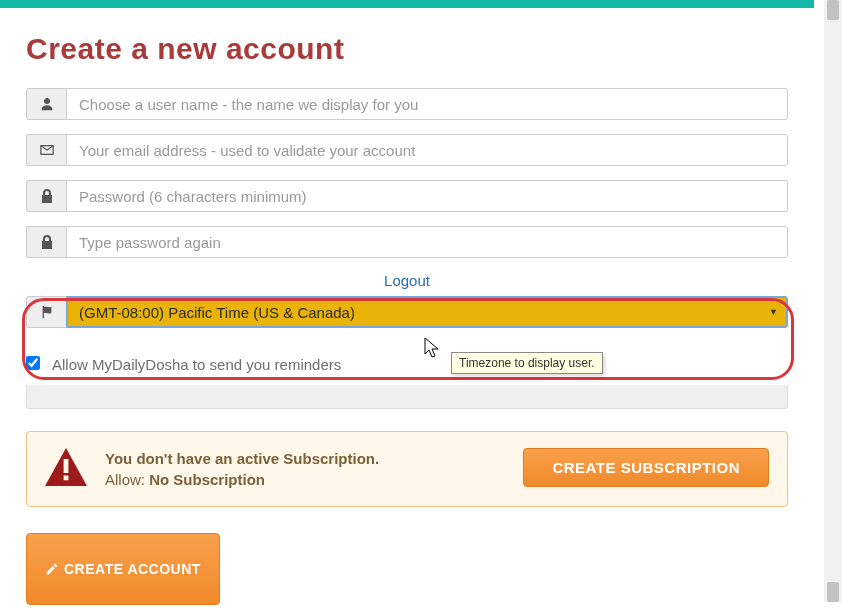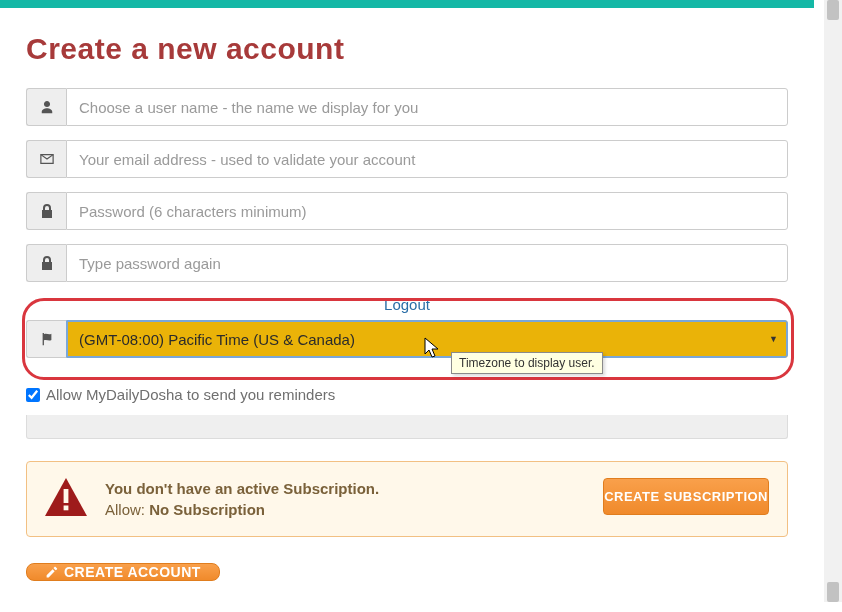--- a/index.html
+++ b/index.html
@@ -39,21 +39,21 @@
     border-right: none;
     border-radius: 3px 0 0 3px;
     display: flex;
     align-items: center;
     justify-content: center;
     color: #555;
     font-size: 14px;
   }
   .field {
     flex: 1;
-    height: 38px;
+    height: 32px;
     border: 1px solid #cccccc;
     border-radius: 0 3px 3px 0;
     padding: 0 12px;
     font-size: 15px;
     color: #6f6f6f;
     font-family: inherit;
     background: #ffffff;
   }
   .field::placeholder { color: #9a9a9a; }
   select.field {
@@ -83,22 +83,22 @@
     border: 3px solid #d9363e;
     border-radius: 22px;
     pointer-events: none;
   }
 
   .checkbox-row {
     margin-top: 28px;
     font-size: 15px;
     color: #6f6f6f;
     display: flex;
-    align-items: center;
-    gap: 6px;
+    align-items: flex-start;
+    gap: 12px;
   }
   .checkbox-row input { width: 14px; height: 14px; }
 
   .gray-stub {
     margin-top: 12px;
     height: 24px;
     background: #efefef;
     border: 1px solid #dcdcdc;
     border-top: none;
     border-radius: 0 0 3px 3px;
@@ -120,31 +120,31 @@
   .alert .msg { flex: 1; color: #7a613a; font-size: 15px; line-height: 1.4; }
   .alert .msg .line1 { font-weight: bold; }
   .alert .msg .status-label { font-weight: normal; }
   .alert .msg .status-value { font-weight: bold; }
 
   .btn {
     background: linear-gradient(#f9a04b, #f08a2b);
     border: 1px solid #e07d1e;
     color: #fff;
     font-weight: bold;
-    font-size: 13px;
+    font-size: 15px;
     letter-spacing: 0.5px;
     border-radius: 4px;
-    padding: 10px 0;
+    padding: 10px 28px;
     cursor: pointer;
     font-family: inherit;
     display: inline-flex;
     align-items: center;
     gap: 6px;
   }
-  .btn-large { padding: 0 18px; font-size: 14px; border-radius: 8px; }
+  .btn-large { padding: 27px 18px; font-size: 14px; }
   .create-account-row { margin-top: 26px; }
 
   
   .scroll-track {
     position: absolute;
     top: 0; right: 0;
     width: 18px;
     height: 602px;
     background: #f1f1f1;
   }

